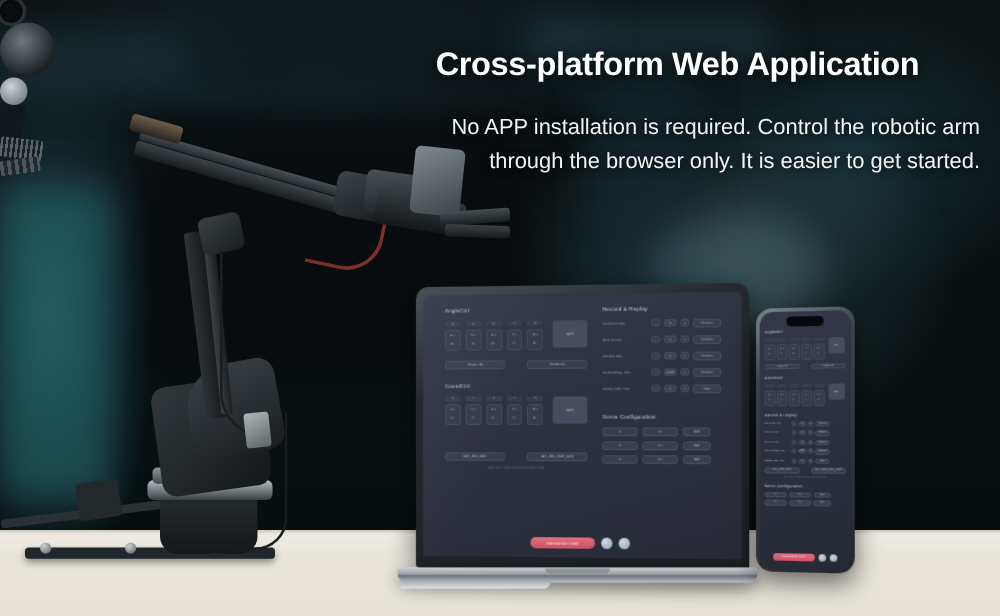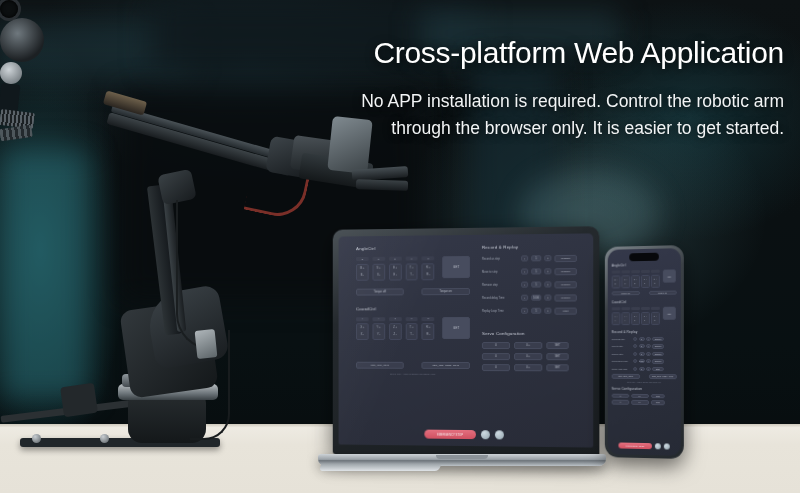--- a/index.html
+++ b/index.html
@@ -275,22 +275,22 @@
     position:absolute; left:0; right:0; bottom:6px;
     display:flex; align-items:center; justify-content:center; gap:3px;
   }
   .p-estop { width:34px; height:6px; font-size:2px; }
   .p-circ { width:6px; height:6px; }
   .p-hint { font-size:1.8px; text-align:center; margin-top:2px; }
 
   
   .headline {
     position:absolute; left:300px; top:36px; width:484px;
-    text-align:right;
-    font-size:30px; font-weight:normal; color:#ffffff;
+    text-align:center;
+    font-size:26px; font-weight:bold; color:#ffffff;
     letter-spacing:-0.3px;
     text-shadow:0 2px 10px rgba(0,0,0,.75);
   }
   .subhead {
     position:absolute; left:300px; top:88px; width:484px;
     text-align:right;
     font-size:17.5px; line-height:1.52; color:#f2f4f5;
     text-shadow:0 1px 8px rgba(0,0,0,.8);
   }
 </style>

